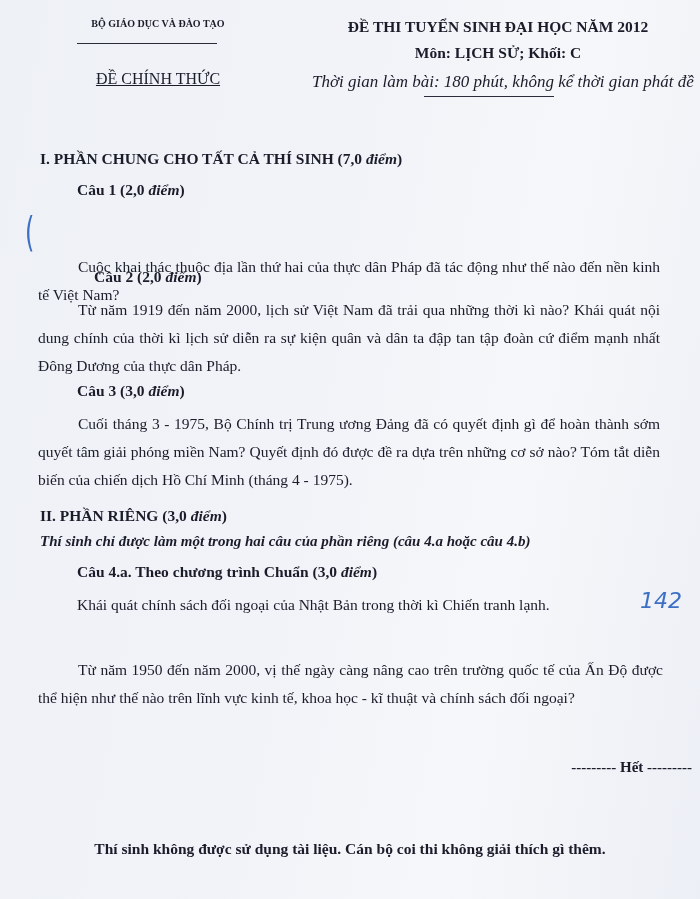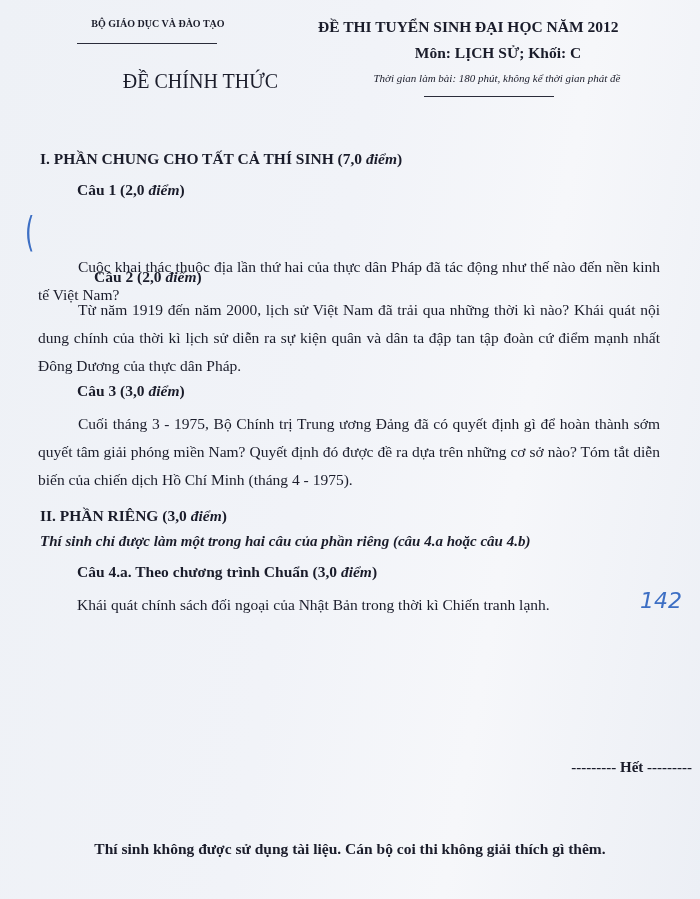--- a/index.html
+++ b/index.html
@@ -26,34 +26,35 @@
 
     
     .hdr-left-title {
       left: 38px; top: 18px; width: 240px; text-align: center;
       font-size: 10px; font-weight: bold;
     }
     .hdr-left-rule {
       left: 77px; top: 43px; width: 140px; height: 1px; background: #2a2c3a;
     }
     .hdr-left-sub {
-      left: 38px; top: 70px; width: 240px; text-align: right;
-      font-size: 20px;
+      left: 38px; top: 70px; width: 240px; text-align: center;
+      font-size: 16px;
+      text-decoration: underline;
     }
     .hdr-right-title {
-      left: 318px; top: 18px; width: 360px; text-align: left;
+      left: 318px; top: 18px; width: 360px; text-align: center;
       font-size: 15.5px; font-weight: bold;
     }
     .hdr-right-subject {
       left: 318px; top: 44px; width: 360px; text-align: center;
       font-size: 15.5px; font-weight: bold;
     }
     .hdr-right-time {
       left: 312px; top: 72px; width: 370px; text-align: center;
-      font-size: 11px; font-style: italic;
+      font-size: 17px; font-style: italic;
     }
     .hdr-right-rule {
       left: 424px; top: 96px; width: 130px; height: 1px; background: #2a2c3a;
     }
 
     .section-title {
       font-size: 15.5px; font-weight: bold; text-align: right;
     }
     .q-title {
       font-size: 15.5px; font-weight: bold;
@@ -115,18 +116,19 @@
     <span>II. PHẦN RIÊNG (3,0 </span><span class="ital">điểm</span><span>)</span>
   </div>
   <div class="abs bold ital" style="left:40px; top:533px; font-size:15px;">Thí sinh chỉ được làm một trong hai câu của phần riêng (câu 4.a hoặc câu 4.b)</div>
 
   <div class="abs q-title" style="left:77px; top:563px;">
     <span>Câu 4.a. Theo chương trình Chuẩn (3,0 </span><span class="ital">điểm</span><span>)</span>
   </div>
   <div class="abs" style="left:77px; top:596px; font-size:15.5px;">Khái quát chính sách đối ngoại của Nhật Bản trong thời kì Chiến tranh lạnh.</div>
   <div class="abs hand" style="left:640px; top:588px; font-size:22px; font-style:italic;">142</div>
 
+  <div class="abs body-text indent" style="left:38px; top:656px; width:625px;">Từ năm 1950 đến năm 2000, vị thế ngày càng nâng cao trên trường quốc tế của Ấn Độ được thể hiện như thế nào trên lĩnh vực kinh tế, khoa học - kĩ thuật và chính sách đối ngoại?</div>
 
   <div class="abs bold" style="left:0; top:759px; width:676px; text-align:right; font-size:15px;padding-left:16px;">--------- Hết ---------</div>
 
   <div class="abs bold" style="left:0; top:840px; width:700px; text-align:center; font-size:15.5px;">Thí sinh không được sử dụng tài liệu. Cán bộ coi thi không giải thích gì thêm.</div>
 
 </div>
 
 </body></html>

